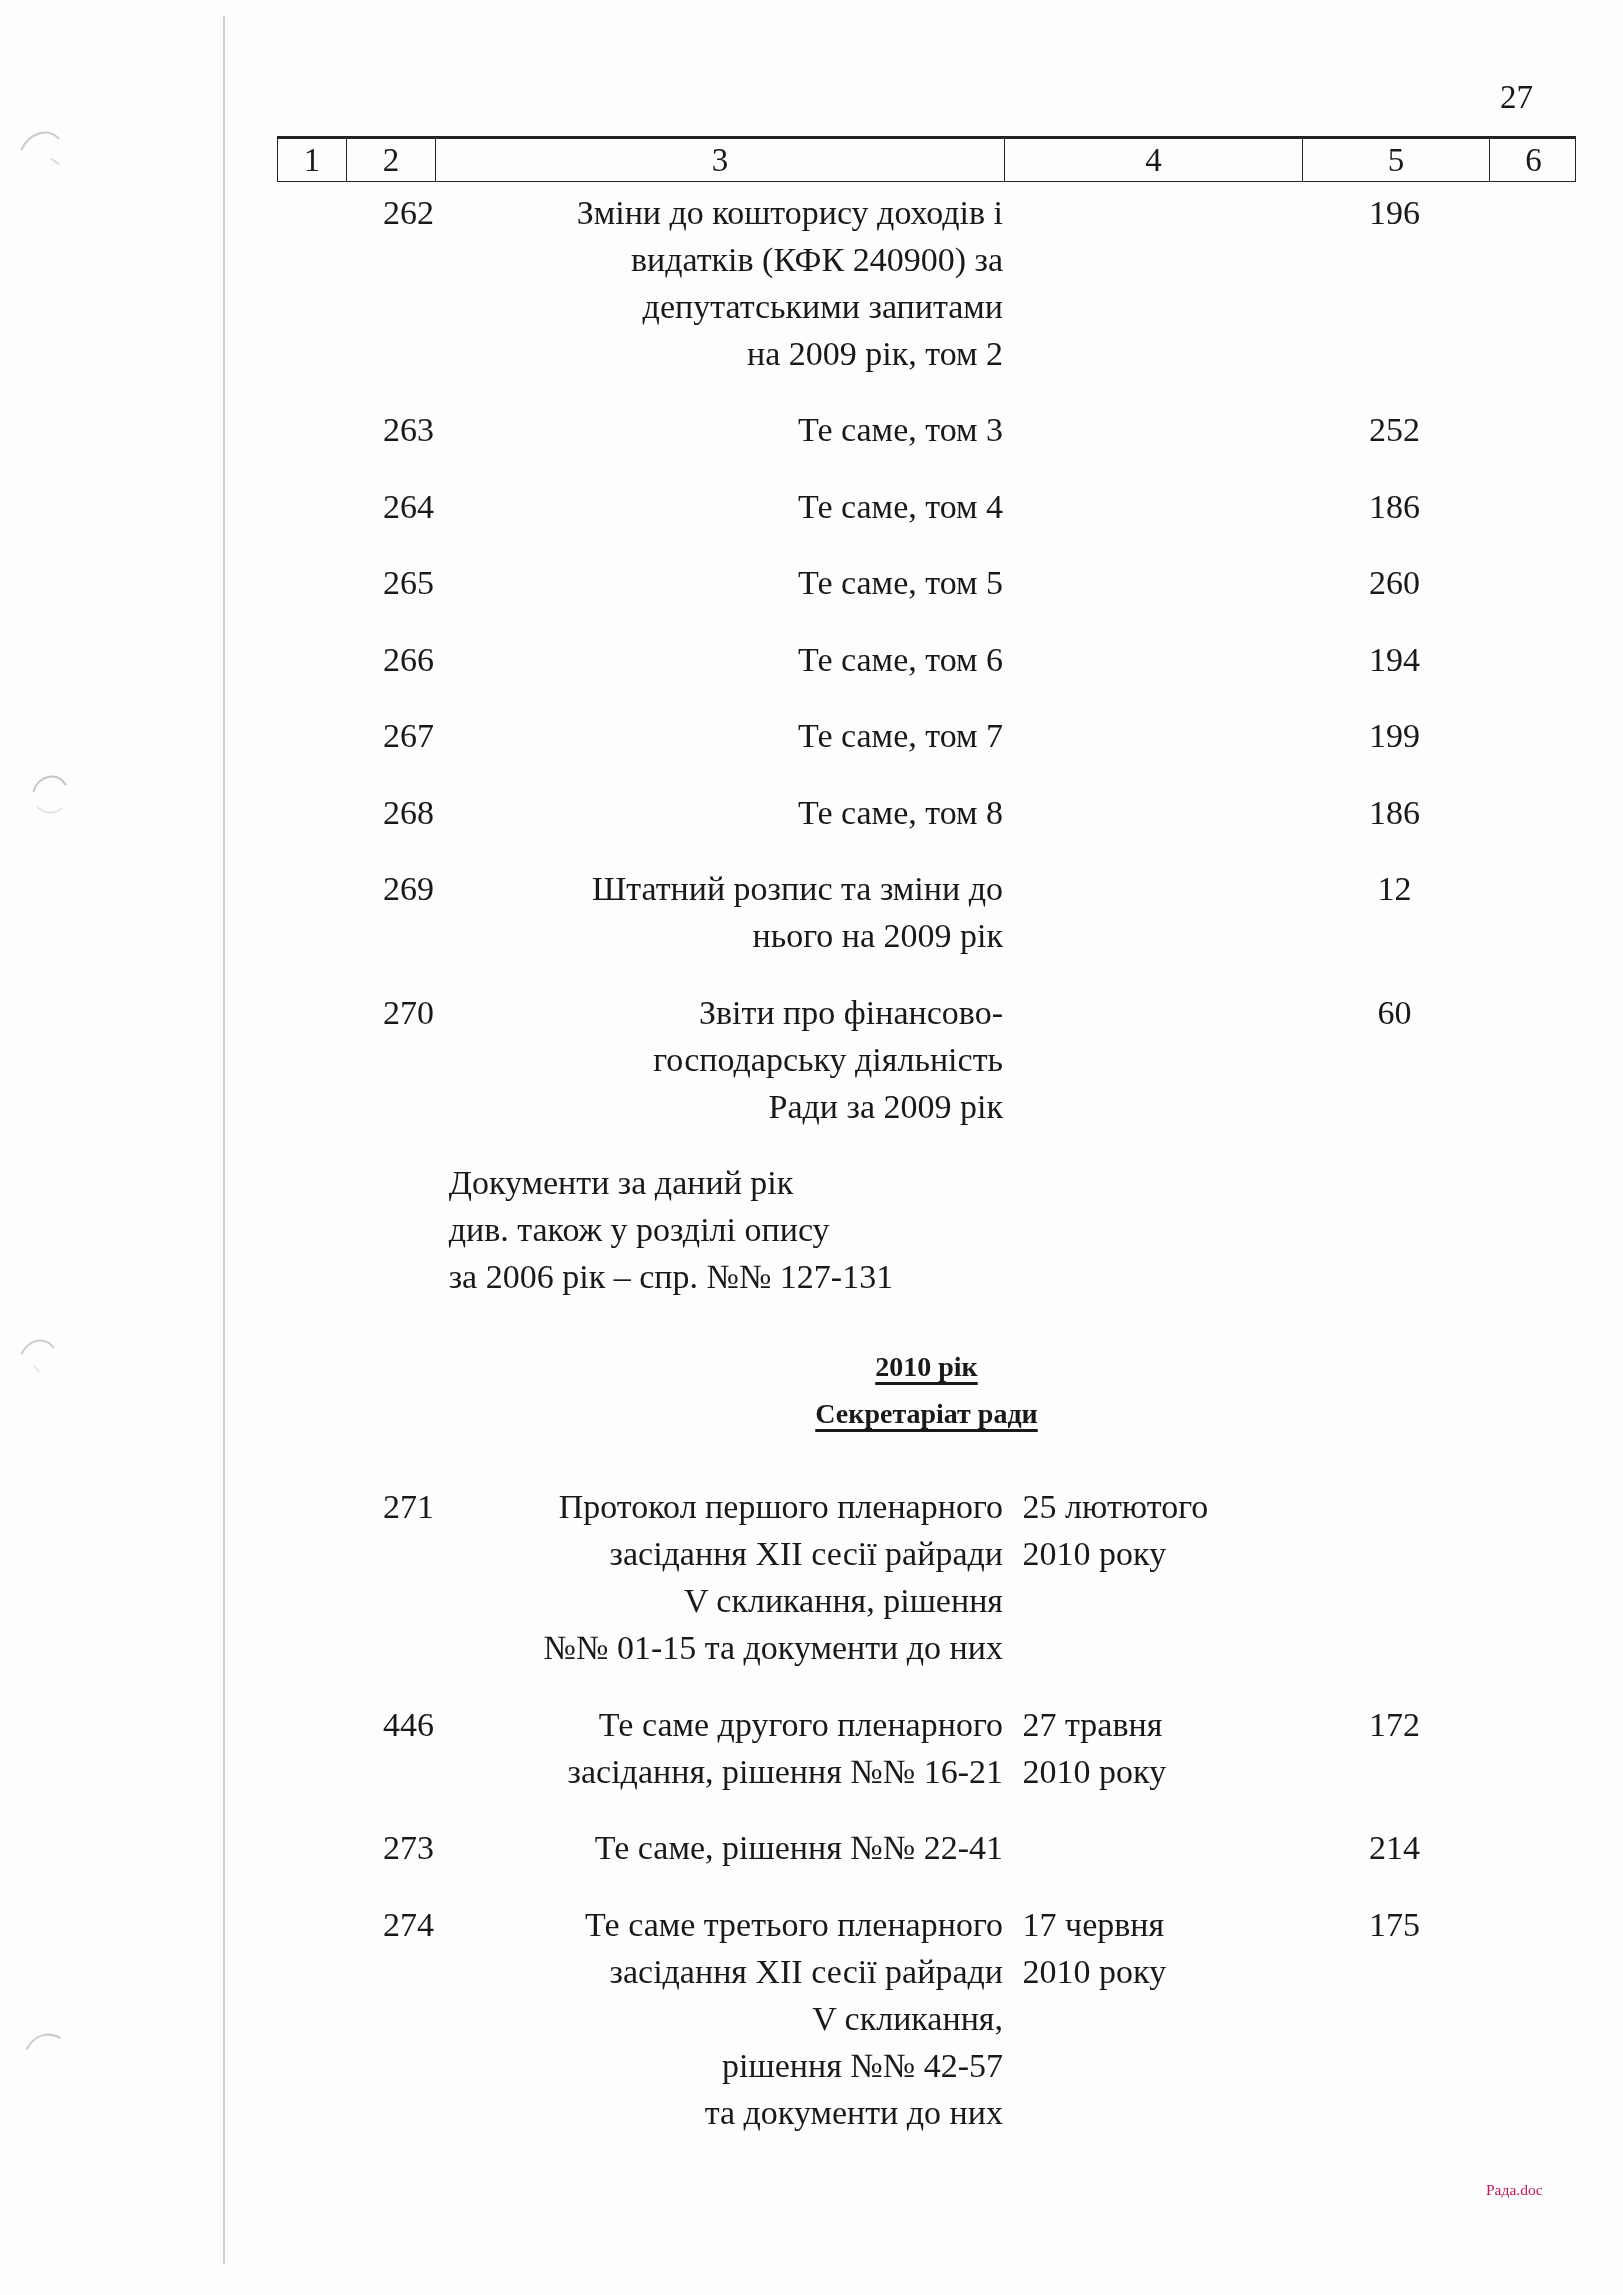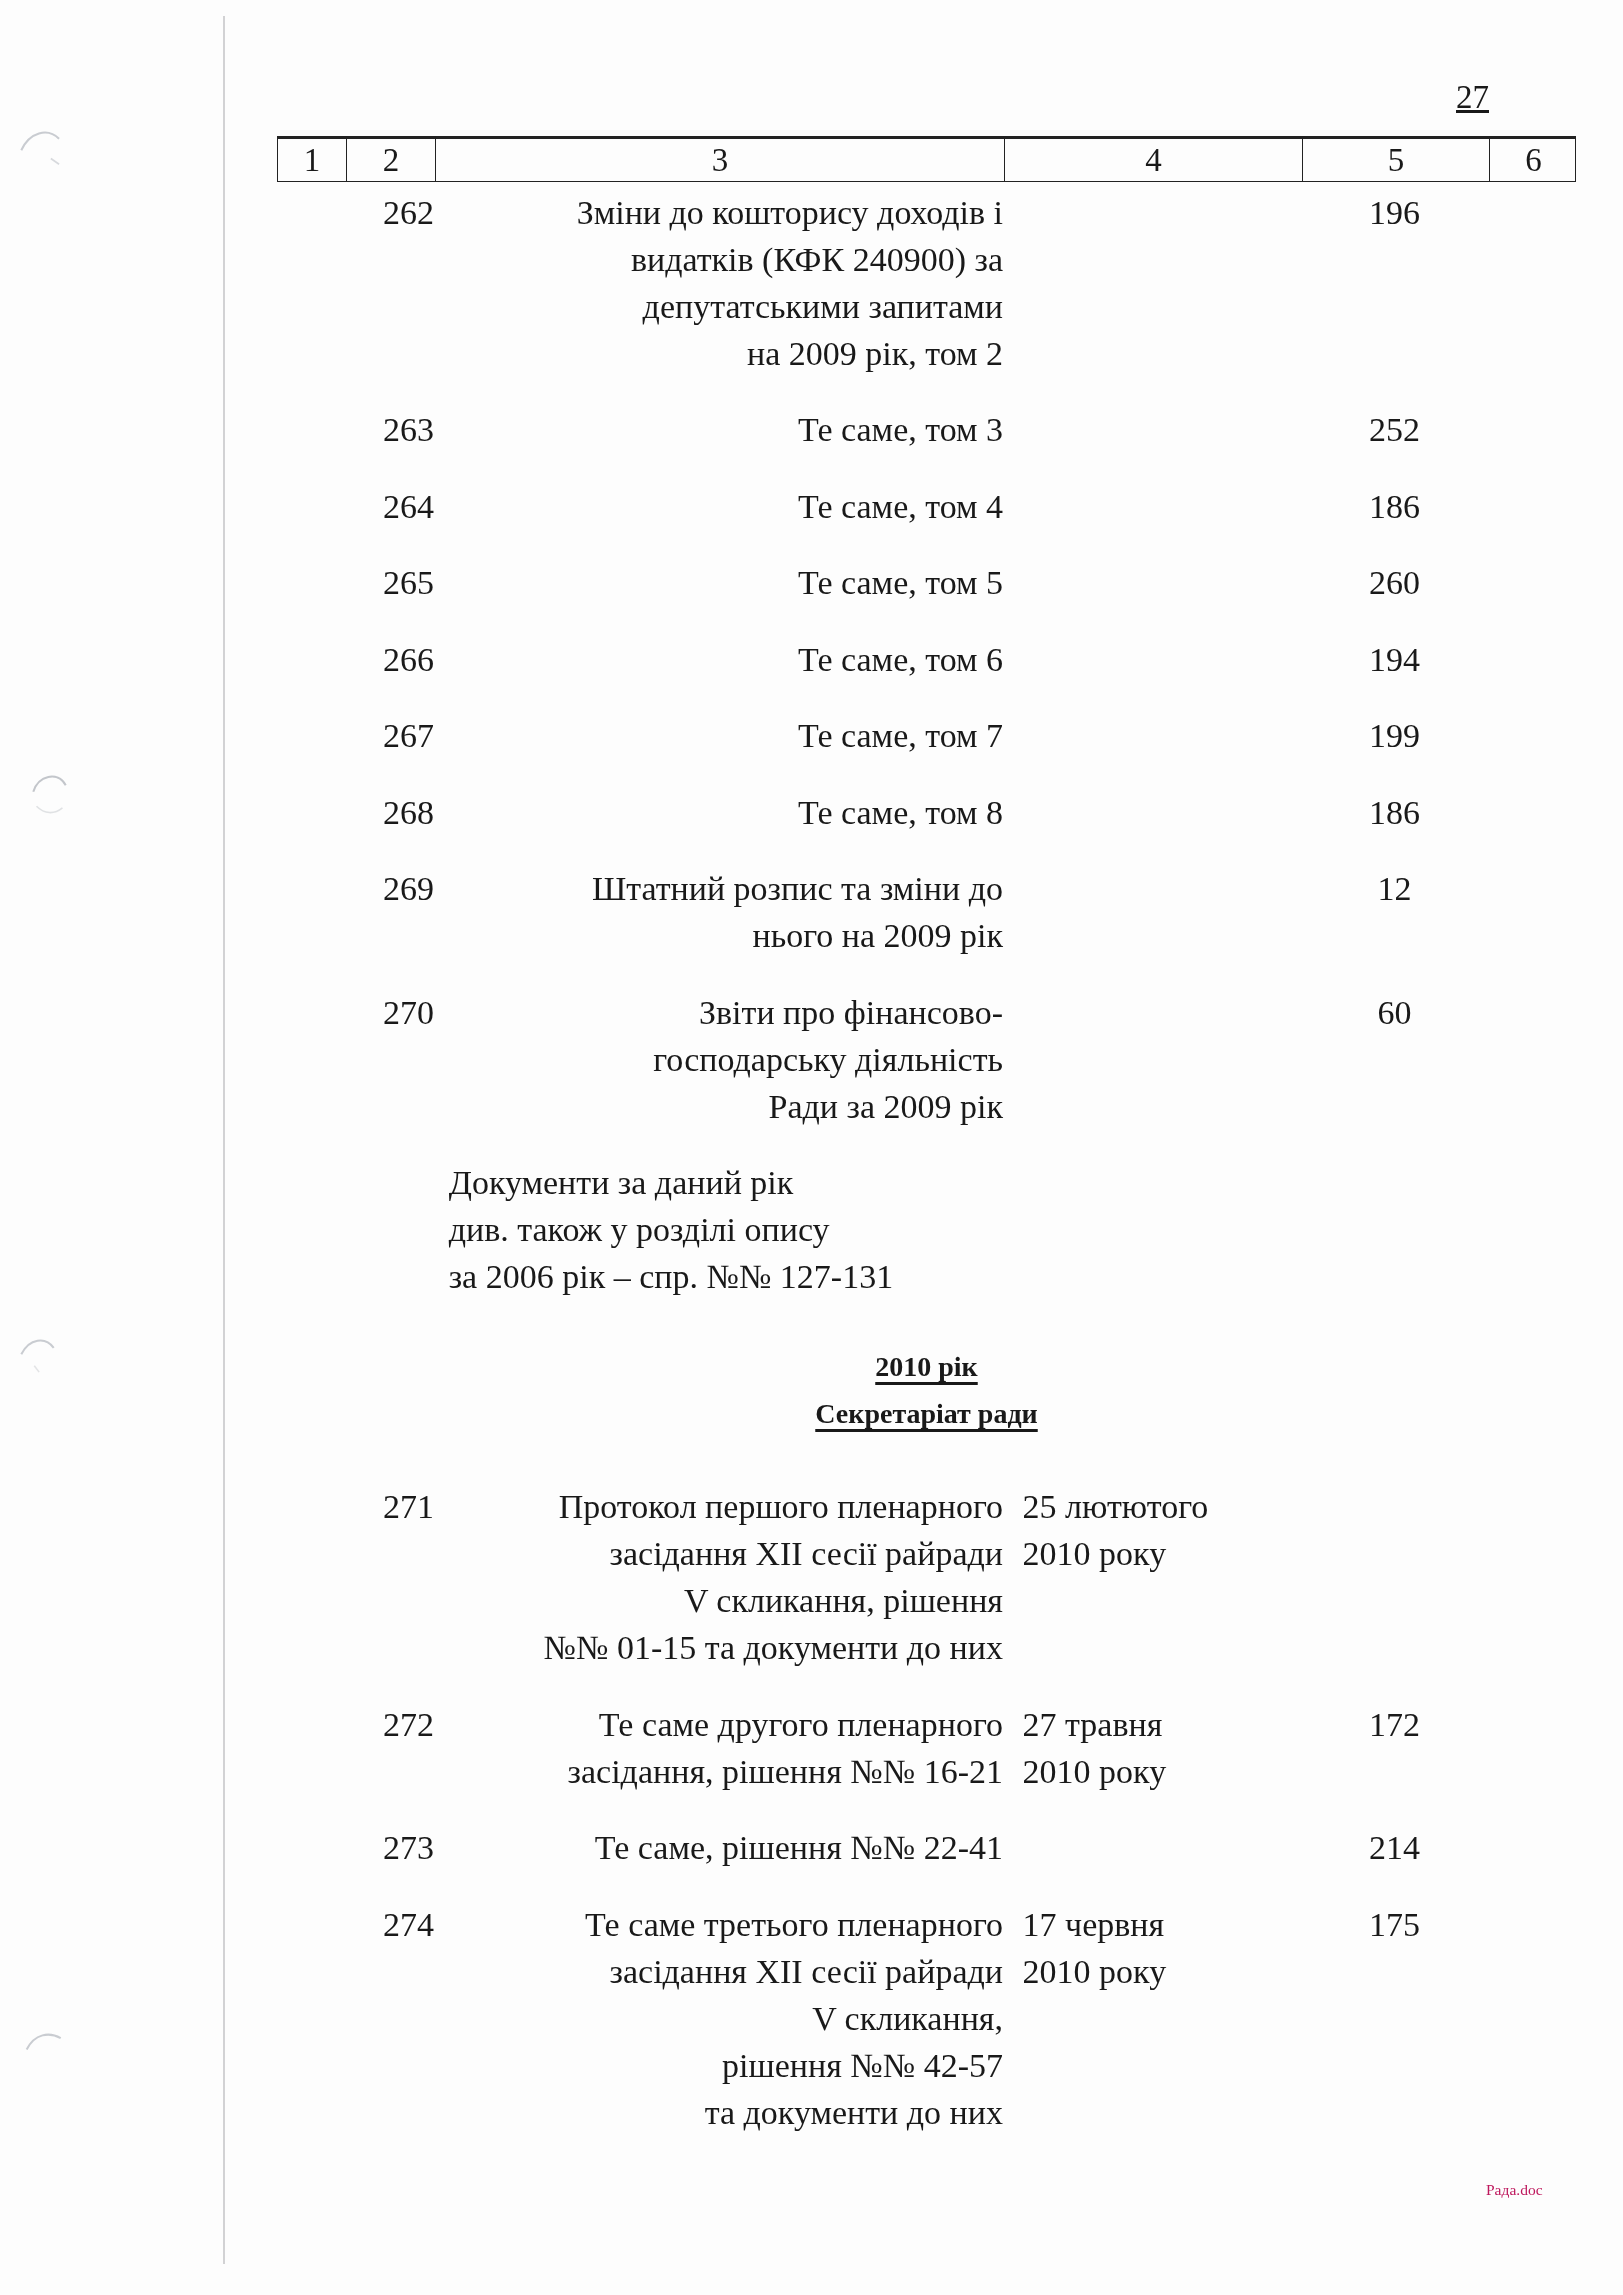--- a/index.html
+++ b/index.html
@@ -16,22 +16,22 @@
     overflow:hidden;
   }
   
   .scan-edge{
     position:absolute;left:223px;top:16.4px;
     width:1.6px;height:2248px;
     background:#d2d2d4;
   }
   .margin-mark{position:absolute;}
   .page-number{
-    position:absolute;left:1456px;top:79px;
-    font-size:33px;line-height:36px;text-decoration:underline;
+    position:absolute;left:1500px;top:79px;
+    font-size:33px;line-height:36px;
   }
   
   .doc-table{
     position:absolute;left:277px;top:136px;
     width:1299px;
   }
   .thead{
     display:grid;
     grid-template-columns:68px 89px 569px 298px 187px 88px;
     border:1.6px solid #222;
@@ -210,21 +210,21 @@
         <div class="cell desc">Протокол першого пленарного
 засідання XII сесії райради
 V скликання, рішення
 №№ 01-15 та документи до них</div>
         <div class="cell date">25 лютютого
 2010 року</div>
         <div class="cell"></div>
       </div>
 
       <div class="row">
-        <div class="cell num">272</div>
+        <div class="cell num">446</div>
         <div class="cell desc">Те саме другого пленарного
 засідання, рішення №№ 16-21</div>
         <div class="cell date">27 травня
 2010 року</div>
         <div class="cell pages">172</div>
         <div class="cell"></div>
       </div>
 
       <div class="row">
         <div class="cell num">273</div>

